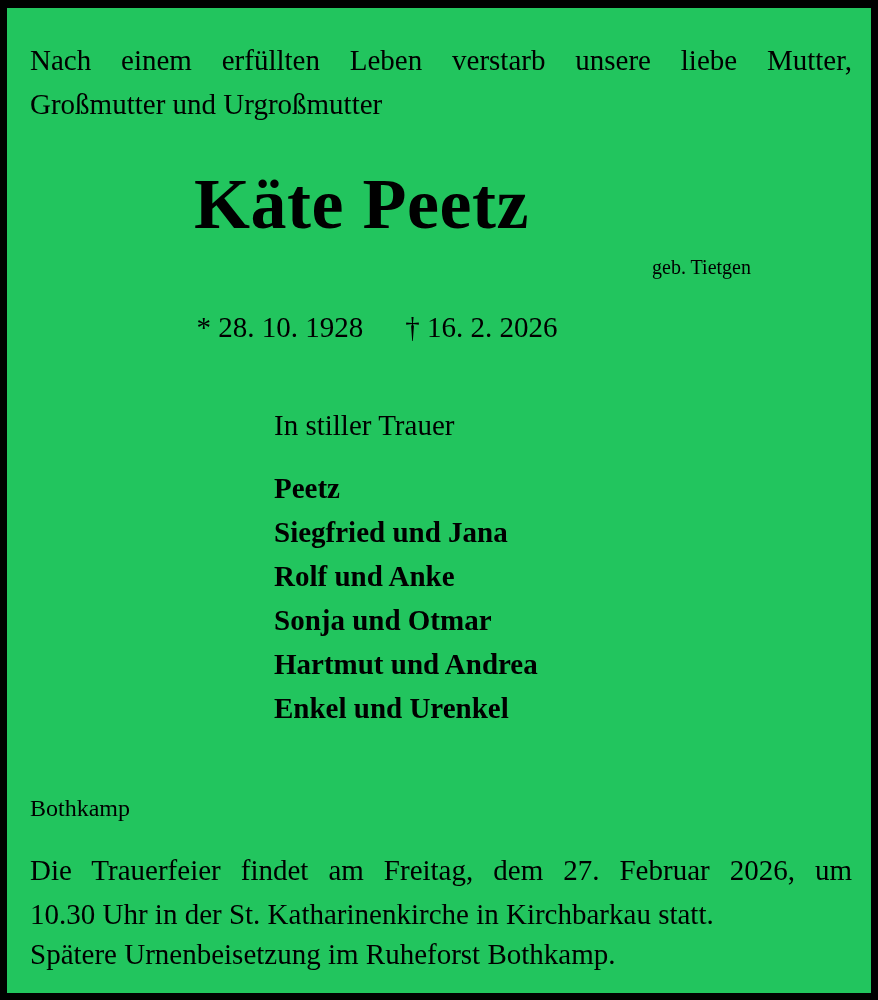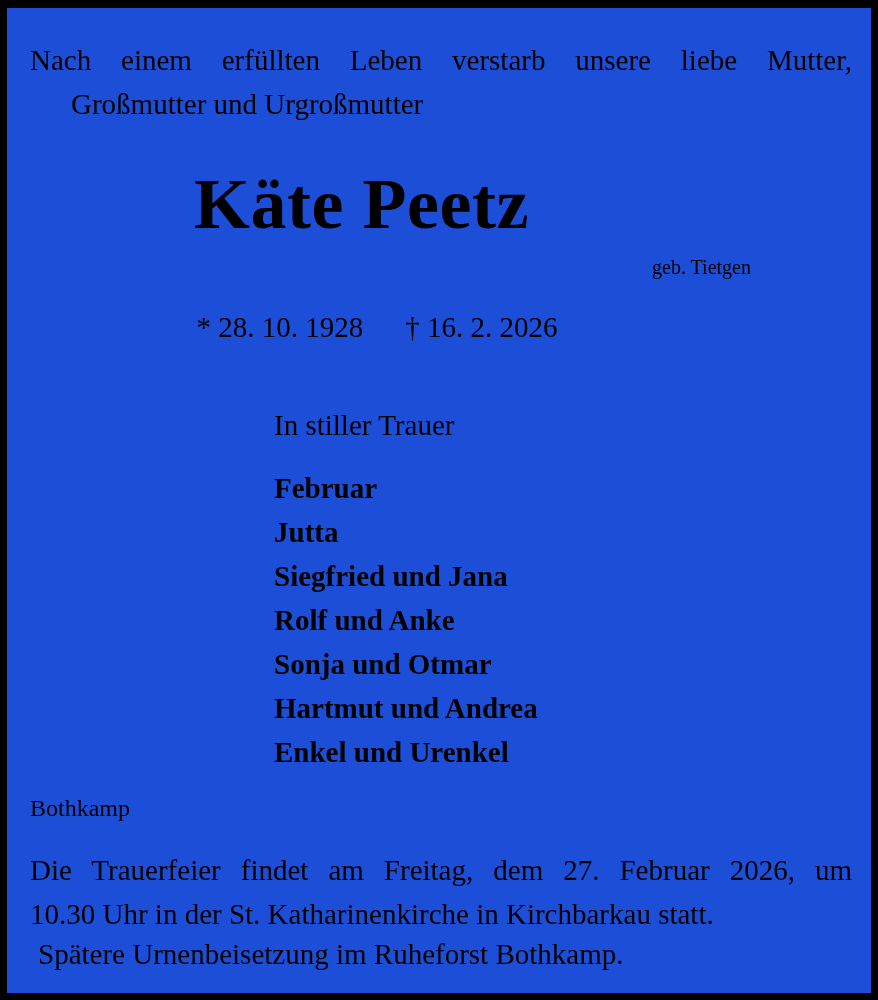--- a/index.html
+++ b/index.html
@@ -14,21 +14,21 @@
       overflow: hidden;
       font-family: "Liberation Serif", "DejaVu Serif", serif;
       color: #000000;
     }
     .frame {
       position: absolute;
       left: 7px;
       top: 8px;
       width: 864px;
       height: 985px;
-      background: #1d4ed8;
+      background: #22c55e;
     }
     .abs {
       position: absolute;
       white-space: nowrap;
       line-height: 1;
     }
     .intro {
       left: 23px;
       top: 30px;
       width: 822px;
@@ -36,21 +36,20 @@
       line-height: 44px;
       white-space: normal;
     }
     .intro .line1 {
       display: block;
       text-align: justify;
       text-align-last: justify;
     }
     .intro .line2 {
       display: block;
-      margin-left: 41px;
     }
     .name {
       left: 0;
       width: 709px;
       text-align: center;
       top: 160px;
       font-size: 72px;
       font-weight: bold;
       letter-spacing: 0.5px;
     }
@@ -108,21 +107,20 @@
       display: block;
     }
     .service .sline.justify {
       text-align: justify;
       text-align-last: justify;
     }
     .burial {
       left: 23px;
       top: 932px;
       font-size: 29px;
-      margin-left: 8px;
     }
   </style>
 </head>
 <body>
 
 <div class="frame">
 
   <div class="abs intro">
     <span class="line1">Nach einem erfüllten Leben verstarb unsere liebe Mutter,</span>
     <span class="line2">Großmutter und Urgroßmutter</span>
@@ -132,22 +130,21 @@
 
   <div class="abs maiden">geb. Tietgen</div>
 
   <div class="abs dates">
     <span>* 28. 10. 1928</span><span class="gap"></span><span>† 16. 2. 2026</span>
   </div>
 
   <div class="abs mourning">In stiller Trauer</div>
 
   <ul class="abs mourners">
-    <li>Februar</li>
-    <li>Jutta</li>
+    <li>Peetz</li>
     <li>Siegfried und Jana</li>
     <li>Rolf und Anke</li>
     <li>Sonja und Otmar</li>
     <li>Hartmut und Andrea</li>
     <li>Enkel und Urenkel</li>
   </ul>
 
   <div class="abs place">Bothkamp</div>
 
   <div class="abs service">

